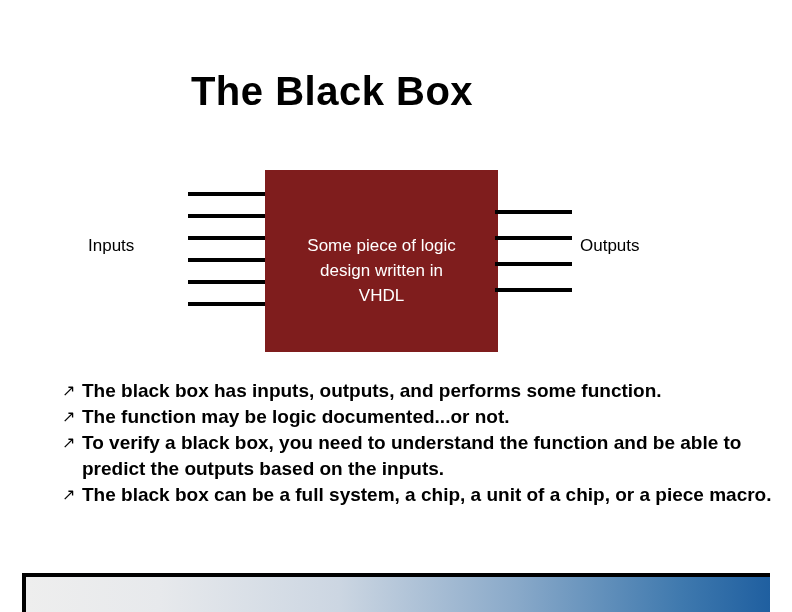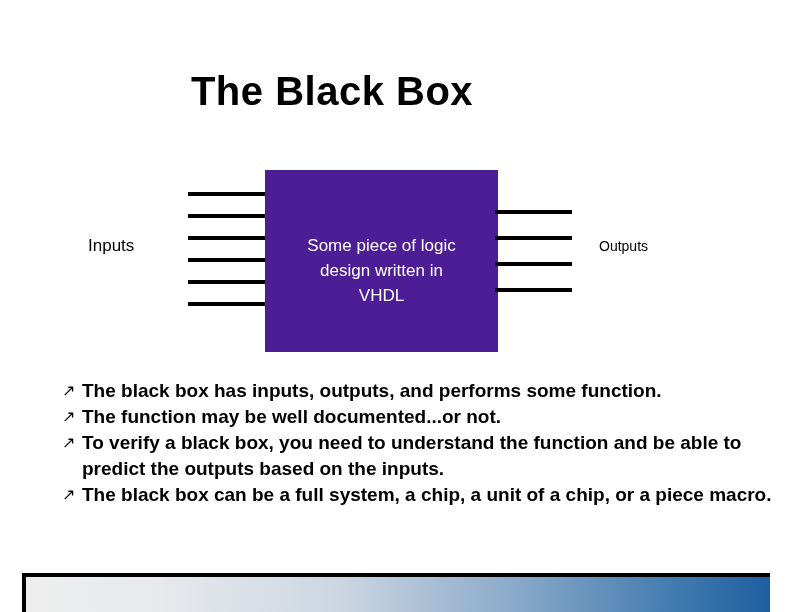--- a/index.html
+++ b/index.html
@@ -38,21 +38,21 @@
     width: 792px;
     height: 205px;
   }
 
   #black-box {
     position: absolute;
     left: 265px;
     top: 10px;
     width: 233px;
     height: 182px;
-    background: #4c1d95;
+    background: #7f1d1d;
   }
   #black-box-text {
     position: absolute;
     left: 0;
     top: 63px;
     width: 233px;
     text-align: center;
     color: #ffffff;
     font-size: 17px;
     line-height: 25px;
@@ -69,23 +69,23 @@
 
   #inputs-label {
     position: absolute;
     left: 88px;
     top: 76px;
     font-size: 17px;
     line-height: 20px;
   }
   #outputs-label {
     position: absolute;
-    left: 599px;
+    left: 580px;
     top: 76px;
-    font-size: 14px;
+    font-size: 17px;
     line-height: 20px;
   }
 
   
   #bullet-list {
     position: absolute;
     left: 62px;
     top: 378px;
     width: 730px;
   }
@@ -154,21 +154,21 @@
   <div id="outputs-label">Outputs</div>
 </div>
 
 <div id="bullet-list">
   <div class="bullet-row">
     <span class="bullet-mark">↗</span>
     <span class="bullet-text">The black box has inputs, outputs, and performs some function.</span>
   </div>
   <div class="bullet-row">
     <span class="bullet-mark">↗</span>
-    <span class="bullet-text">The function may be well documented...or not.</span>
+    <span class="bullet-text">The function may be logic documented...or not.</span>
   </div>
   <div class="bullet-row">
     <span class="bullet-mark">↗</span>
     <span class="bullet-text">To verify a black box, you need to understand the function and be able to predict the outputs based on the inputs.</span>
   </div>
   <div class="bullet-row">
     <span class="bullet-mark">↗</span>
     <span class="bullet-text">The black box can be a full system, a chip, a unit of a chip, or a piece macro.</span>
   </div>
 </div>

